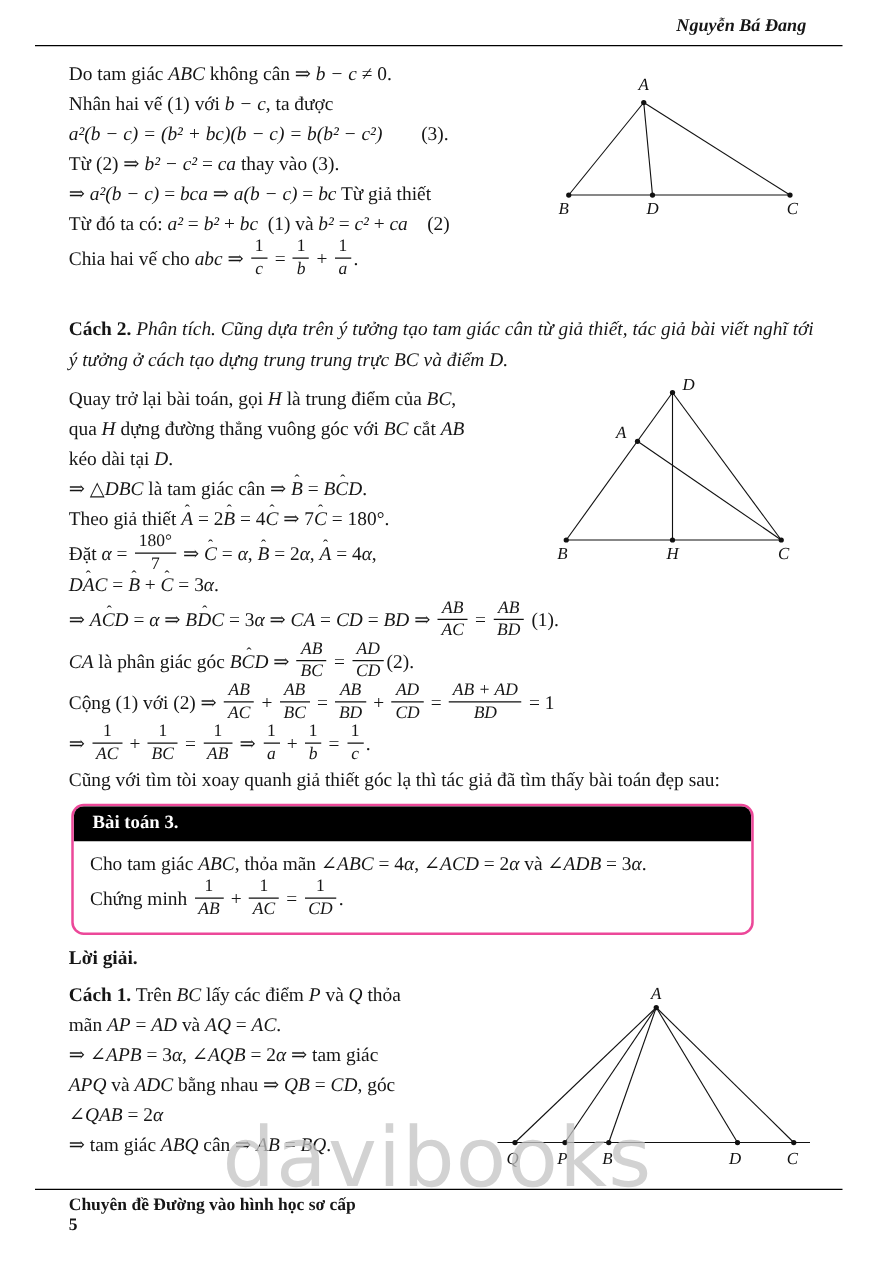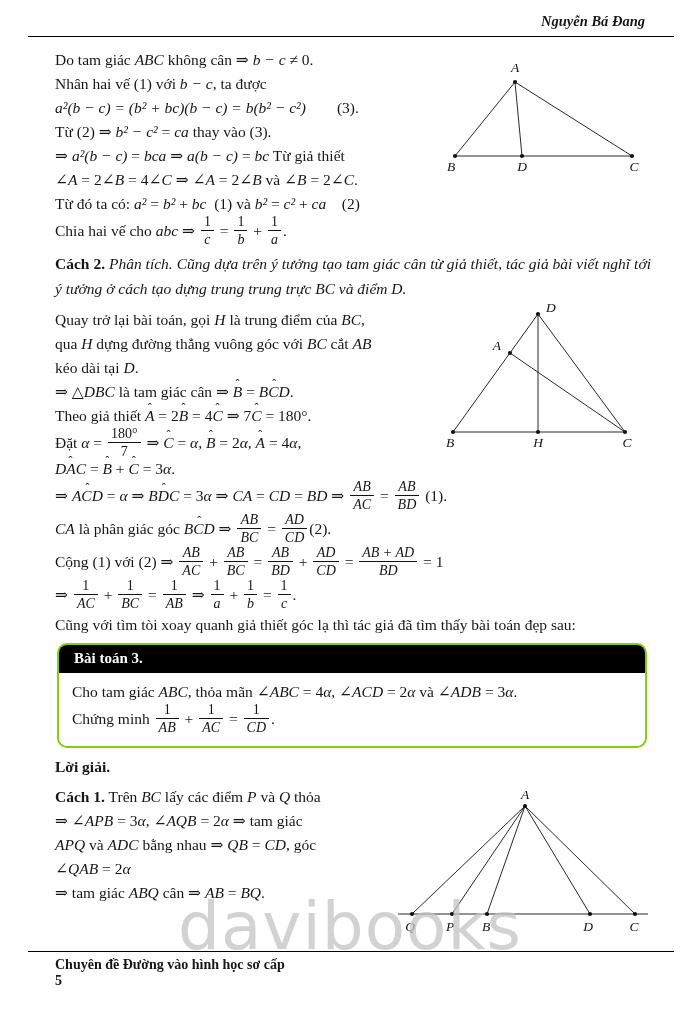--- a/index.html
+++ b/index.html
@@ -24,21 +24,21 @@
   .hat .mark { position:absolute; left:0; right:0; top:-8px; text-align:center;
                font-style:normal; font-size:12px; color:#111; }
   .sec-p1 { top:48px; left:0; width:386px; }
   .fig { position:absolute; }
   .fig svg { display:block; }
   .fig-1 { top:60px; left:372px; }
   .sec-cach2 { top:251px; left:0; width:596px; }
   .sec-p2 { top:308px; left:0; width:380px; }
   .fig-2 { top:298px; left:368px; }
   .sec-p3 { top:457px; left:0; width:602px; }
-  .problem-box { position:absolute; top:643px; left:2px; width:590px; border:2px solid #84cc16;
+  .problem-box { position:absolute; top:643px; left:2px; width:546px; border:2px solid #ec4899;
                  border-radius:10px; overflow:hidden; background:#fff; }
   .box-title { background:#000; color:#fff; font-weight:700; font-size:15px; padding:5px 15px 6px; }
   .box-body { padding:7px 13px 9px; }
   .sec-loi { top:758px; left:0; font-weight:700; }
   .sec-p4 { top:785px; left:0; width:352px; }
   .fig-3 { top:790px; left:340px; }
   .fl { font-style:italic; font-size:13.5px; font-family:"Liberation Serif",serif; fill:#111; }
   .edge { stroke:#111; stroke-width:0.9; }
   .dot { fill:#111; }
   .wm1 { position:absolute; top:888px; left:50%; transform:translateX(-50%);
@@ -59,21 +59,20 @@
   <div class="rule top"></div>
 
   <div class="content">
 
     <section class="sec sec-p1">
       <div class="line">Do tam giác <span class="v">ABC</span> không cân ⇒ <span class="v">b − c</span> ≠ 0.</div>
       <div class="line">Nhân hai vế (1) với <span class="v">b − c</span>, ta được</div>
       <div class="line"><span class="v">a²(b − c) = (b² + bc)(b − c) = b(b² − c²)</span>  (3).</div>
       <div class="line">Từ (2) ⇒ <span class="v">b² − c²</span> = <span class="v">ca</span> thay vào (3).</div>
       <div class="line">⇒ <span class="v">a²(b − c)</span> = <span class="v">bca</span> ⇒ <span class="v">a(b − c)</span> = <span class="v">bc</span> Từ giả thiết</div>
-      <div class="line">∠<span class="v">A</span> = 2∠<span class="v">B</span> = 4∠<span class="v">C</span> ⇒ ∠<span class="v">A</span> = 2∠<span class="v">B</span> và ∠<span class="v">B</span> = 2∠<span class="v">C</span>.</div>
       <div class="line">Từ đó ta có: <span class="v">a²</span> = <span class="v">b²</span> + <span class="v">bc</span> (1) và <span class="v">b²</span> = <span class="v">c²</span> + <span class="v">ca</span>  (2)</div>
       <div class="line">Chia hai vế cho <span class="v">abc</span> ⇒ <span class="frac"><span class="num">1</span><span class="den v">c</span></span> = <span class="frac"><span class="num">1</span><span class="den v">b</span></span> + <span class="frac"><span class="num">1</span><span class="den v">a</span></span>.</div>
     </section>
 
     <figure class="fig fig-1">
       <svg width="232" height="114" viewBox="0 0 232 114">
         <g>
           <line class="edge" x1="88" y1="22" x2="28" y2="96"></line>
           <line class="edge" x1="88" y1="22" x2="205" y2="96"></line>
           <line class="edge" x1="28" y1="96" x2="205" y2="96"></line>
@@ -145,20 +144,21 @@
       <div class="box-body">
         <div class="line">Cho tam giác <span class="v">ABC</span>, thỏa mãn ∠<span class="v">ABC</span> = 4<span class="v">α</span>, ∠<span class="v">ACD</span> = 2<span class="v">α</span> và ∠<span class="v">ADB</span> = 3<span class="v">α</span>.</div>
         <div class="line">Chứng minh <span class="frac"><span class="num">1</span><span class="den v">AB</span></span> + <span class="frac"><span class="num">1</span><span class="den v">AC</span></span> = <span class="frac"><span class="num">1</span><span class="den v">CD</span></span>.</div>
       </div>
     </div>
 
     <section class="sec sec-loi">Lời giải.</section>
 
     <section class="sec sec-p4">
       <div class="line"><span class="bd">Cách 1.</span> Trên <span class="v">BC</span> lấy các điểm <span class="v">P</span> và <span class="v">Q</span> thỏa</div>
+      <div class="line">mãn <span class="v">AP</span> = <span class="v">AD</span> và <span class="v">AQ</span> = <span class="v">AC</span>.</div>
       <div class="line">⇒ ∠<span class="v">APB</span> = 3<span class="v">α</span>, ∠<span class="v">AQB</span> = 2<span class="v">α</span> ⇒ tam giác</div>
       <div class="line"><span class="v">APQ</span> và <span class="v">ADC</span> bằng nhau ⇒ <span class="v">QB</span> = <span class="v">CD</span>, góc</div>
       <div class="line">∠<span class="v">QAB</span> = 2<span class="v">α</span></div>
       <div class="line">⇒ tam giác <span class="v">ABQ</span> cân ⇒ <span class="v">AB</span> = <span class="v">BQ</span>.</div>
     </section>
 
     <figure class="fig fig-3">
       <svg width="265" height="148" viewBox="0 0 265 148">
         <g>
           <line class="edge" x1="3" y1="124" x2="253" y2="124"></line>

